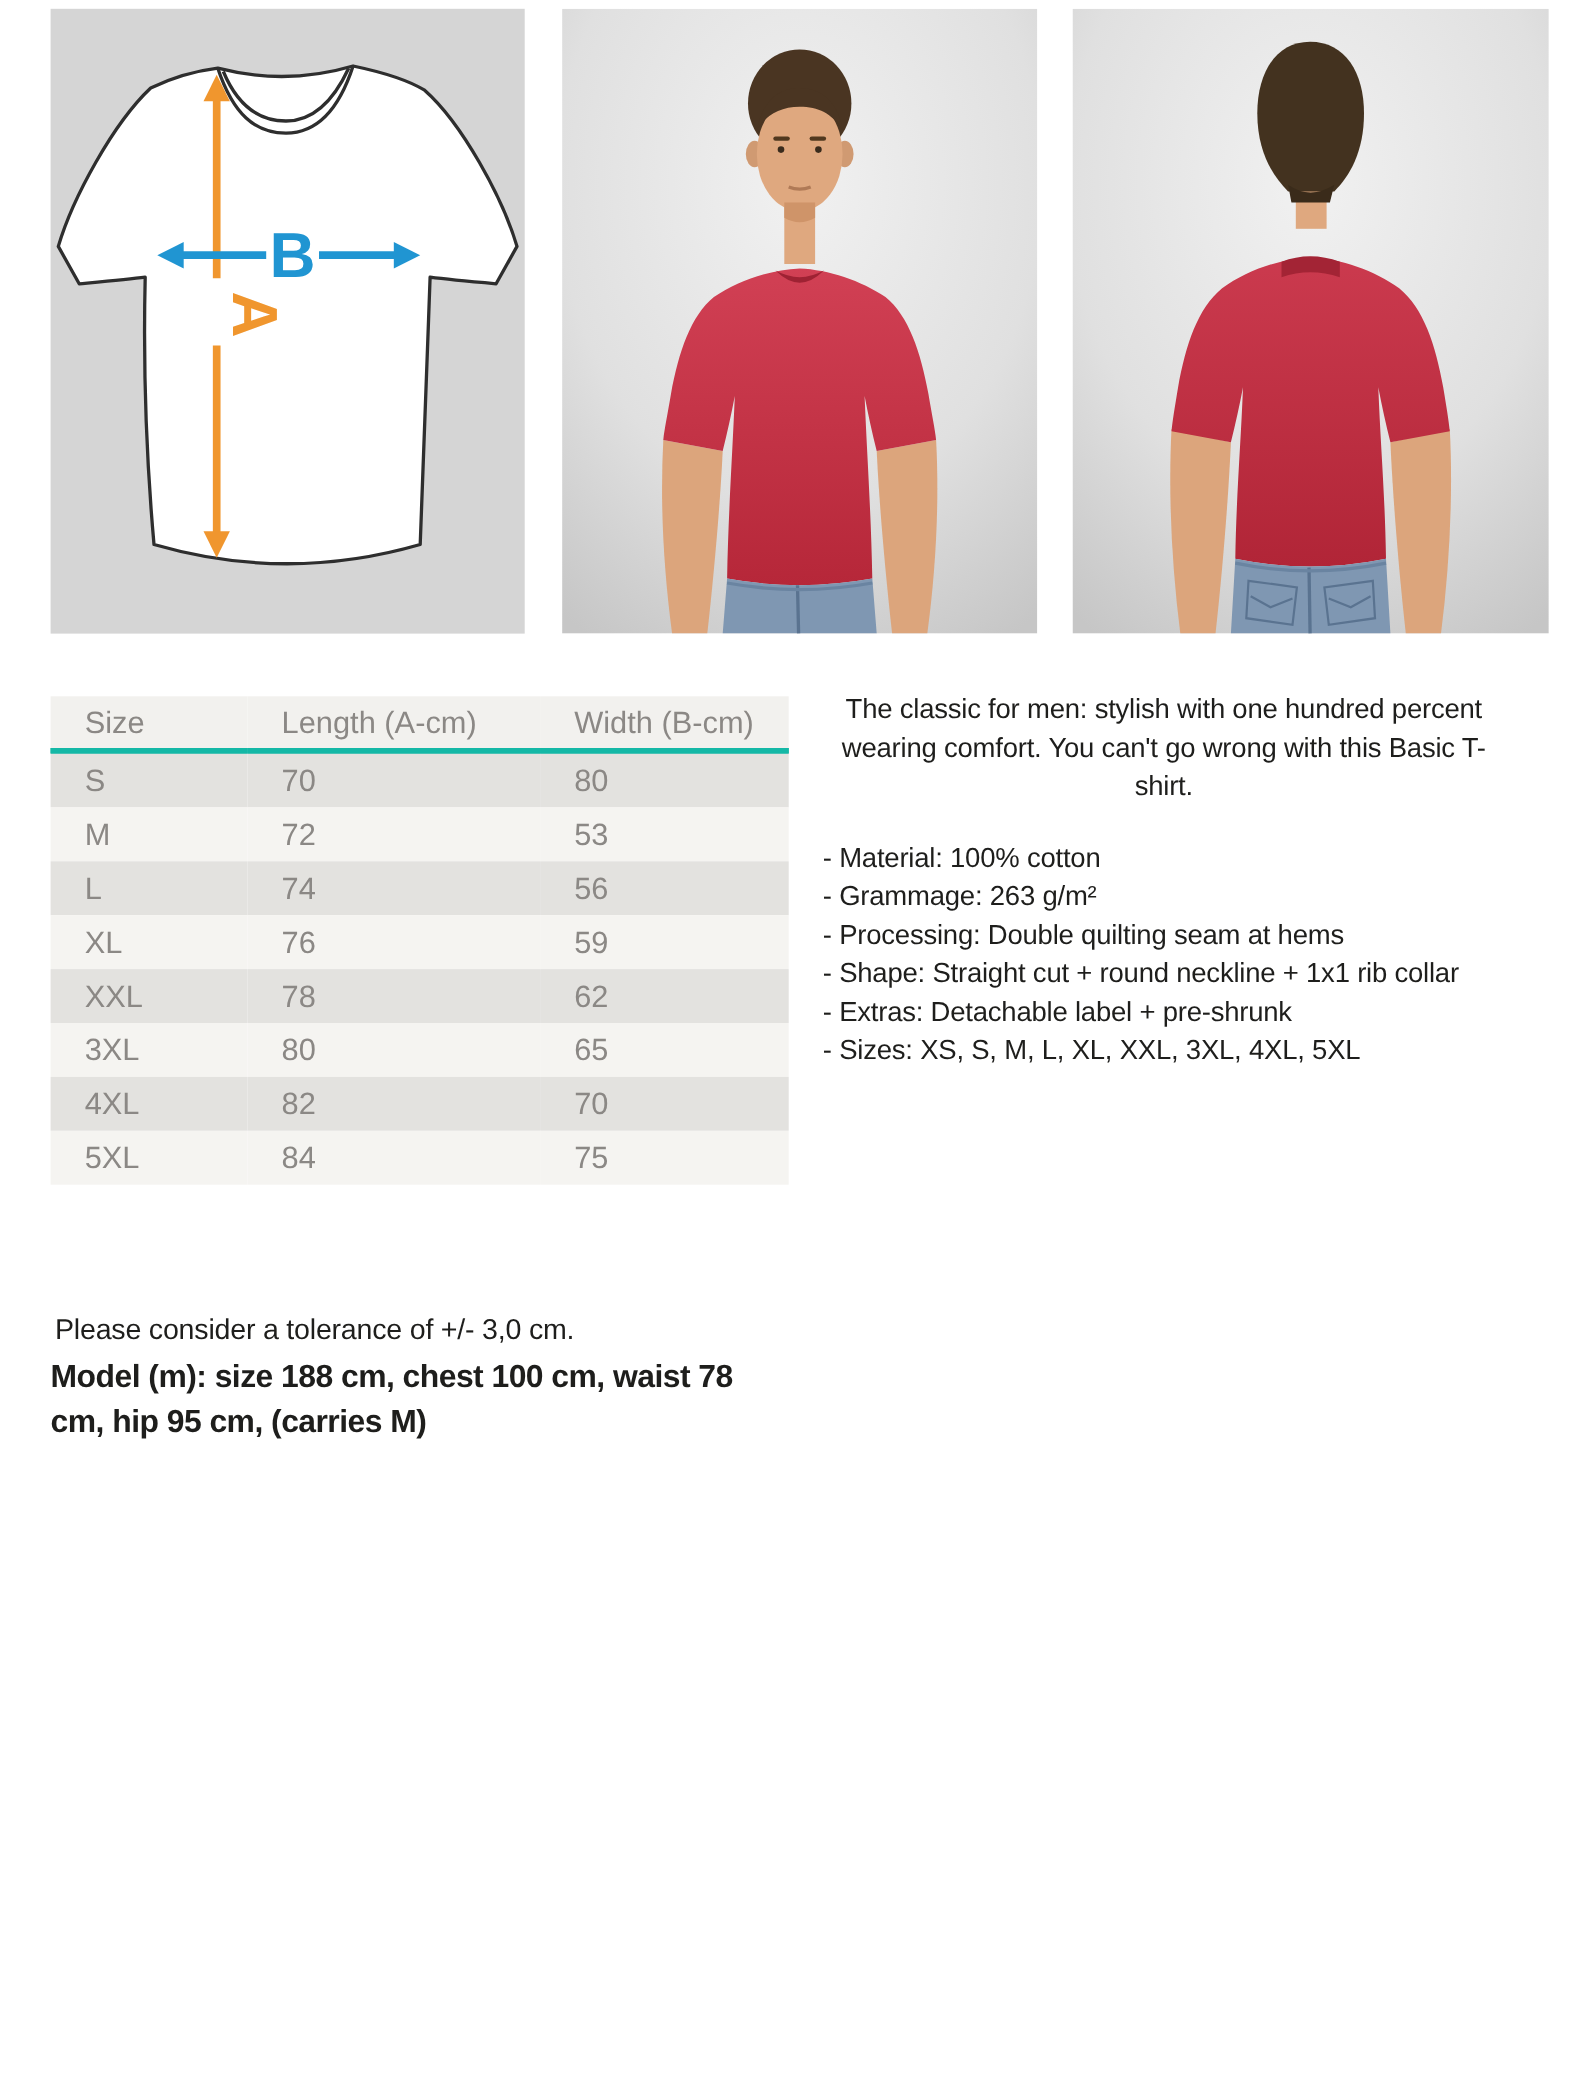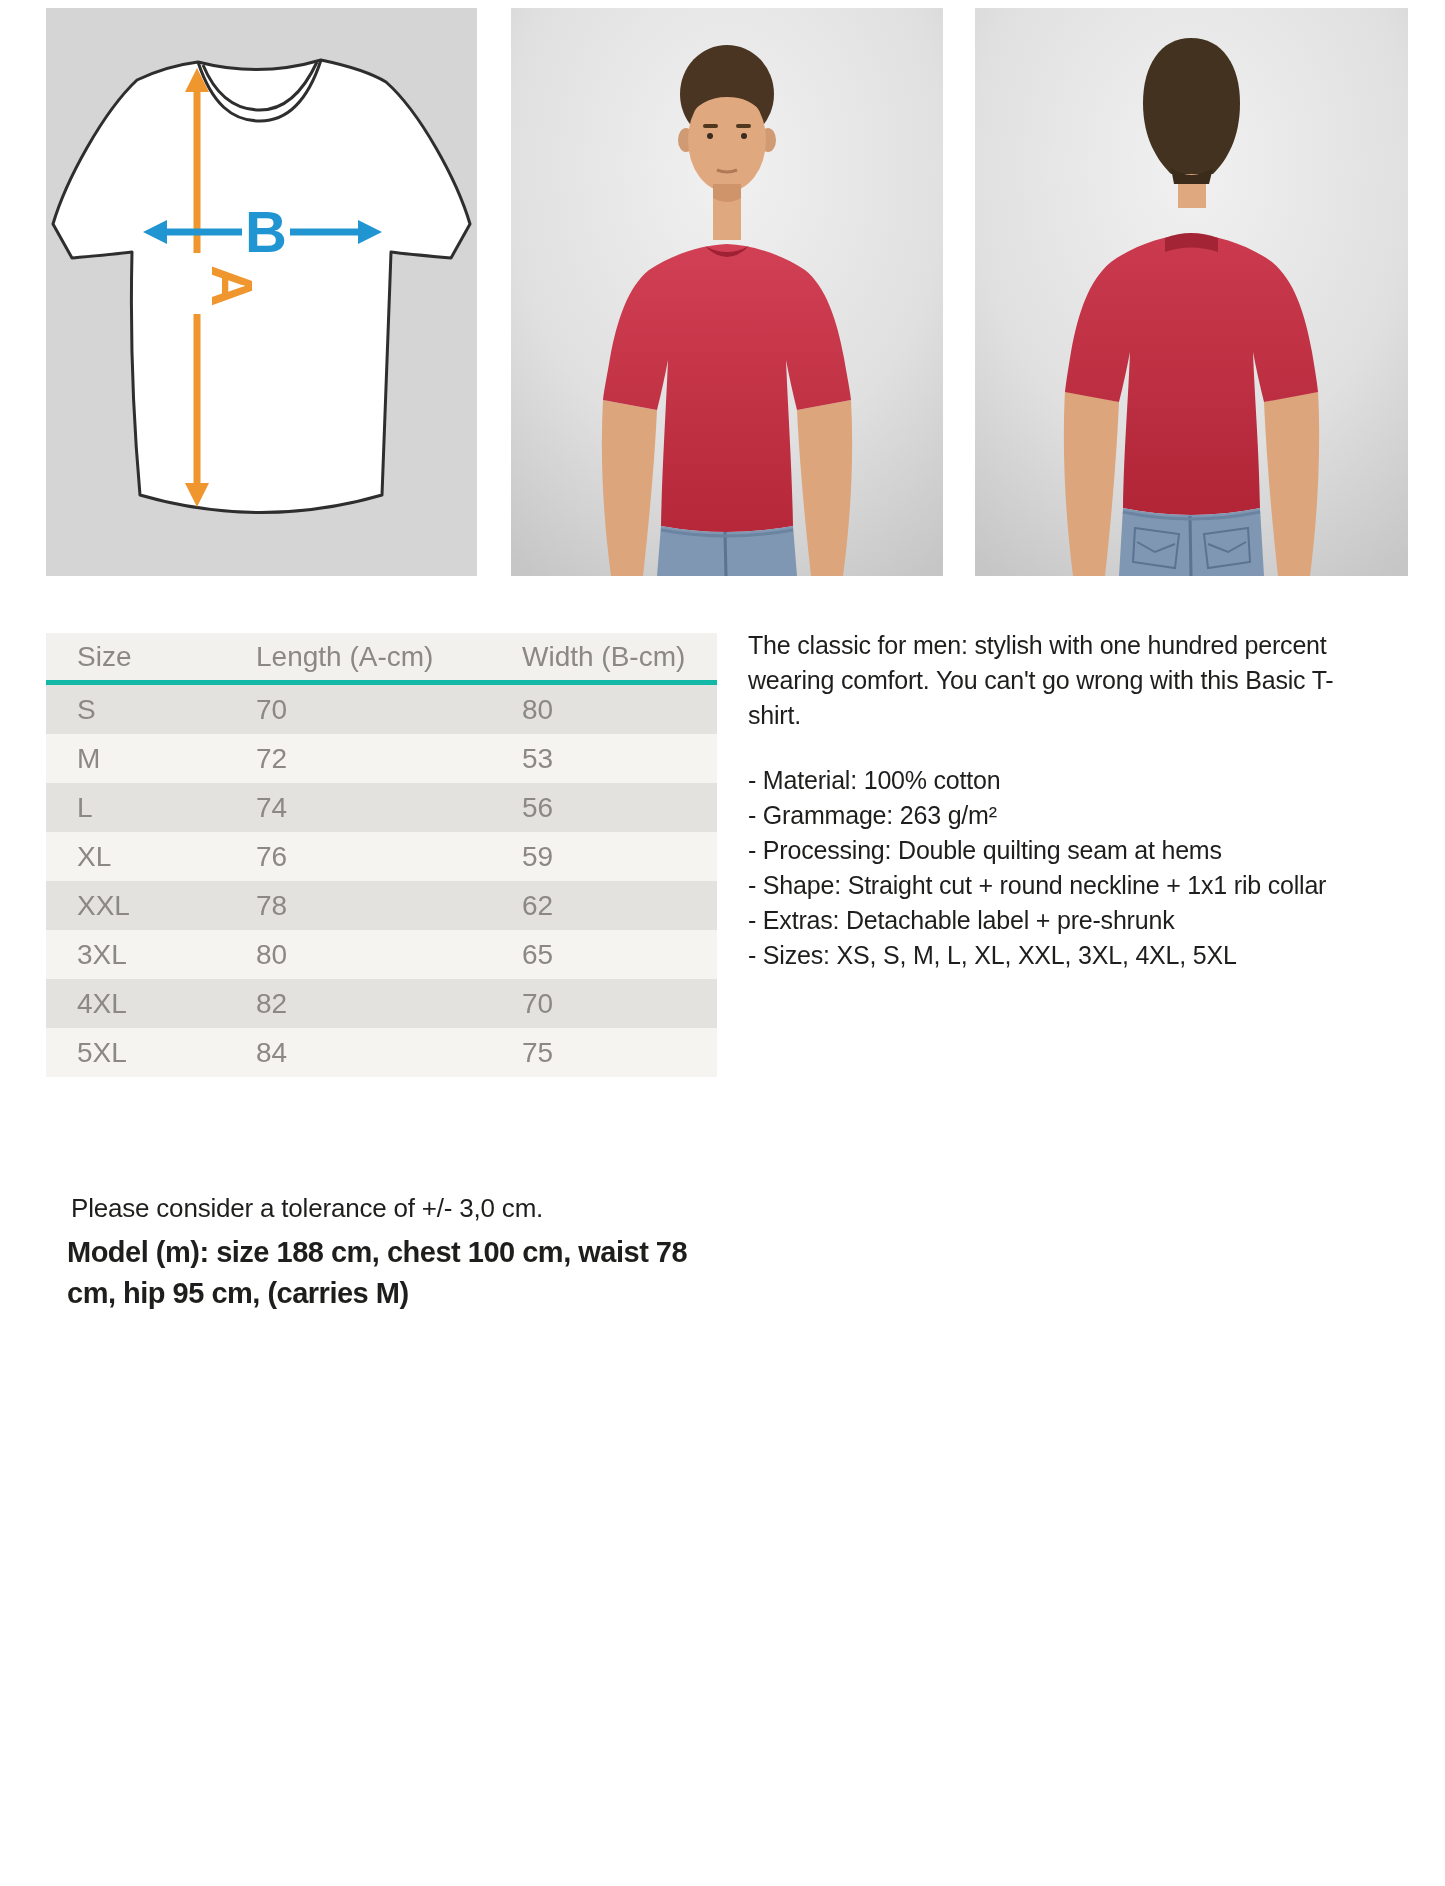--- a/index.html
+++ b/index.html
@@ -28,26 +28,26 @@
   }
   .size-table thead th{background:#f2f1ee;height:47px;border-bottom:5px solid #14b8a6;}
   .size-table tbody tr:nth-child(odd){background:#e3e2df;}
   .size-table tbody tr:nth-child(even){background:#f5f4f1;}
 
   
   .description{
     position:absolute;left:748px;top:628px;width:620px;
     color:#1e1e1c;font-size:25px;line-height:35px;letter-spacing:-0.2px;
   }
-  .description p{margin:0;}
+  .description p{margin:0;text-align:center;}
   .description ul{list-style:none;margin:30px 0 0 0;padding:0;}
   .description li{white-space:nowrap;line-height:35px;}
 
   
-  .footer-notes{position:absolute;left:46px;top:1192px;width:665px;color:#1e1e1c;margin-left:21px;}
+  .footer-notes{position:absolute;left:46px;top:1192px;width:665px;color:#1e1e1c;}
   .footer-notes .tolerance{margin:0 0 7px 4px;font-size:26px;line-height:33px;letter-spacing:-0.2px;}
   .footer-notes .model-info{margin:0;font-size:29px;font-weight:bold;line-height:41px;letter-spacing:-0.5px;}
 </style>
 </head>
 <body>
 
 <div class="page">
 
   <div class="panel diagram-panel">
     <svg viewBox="0 0 431 568">

